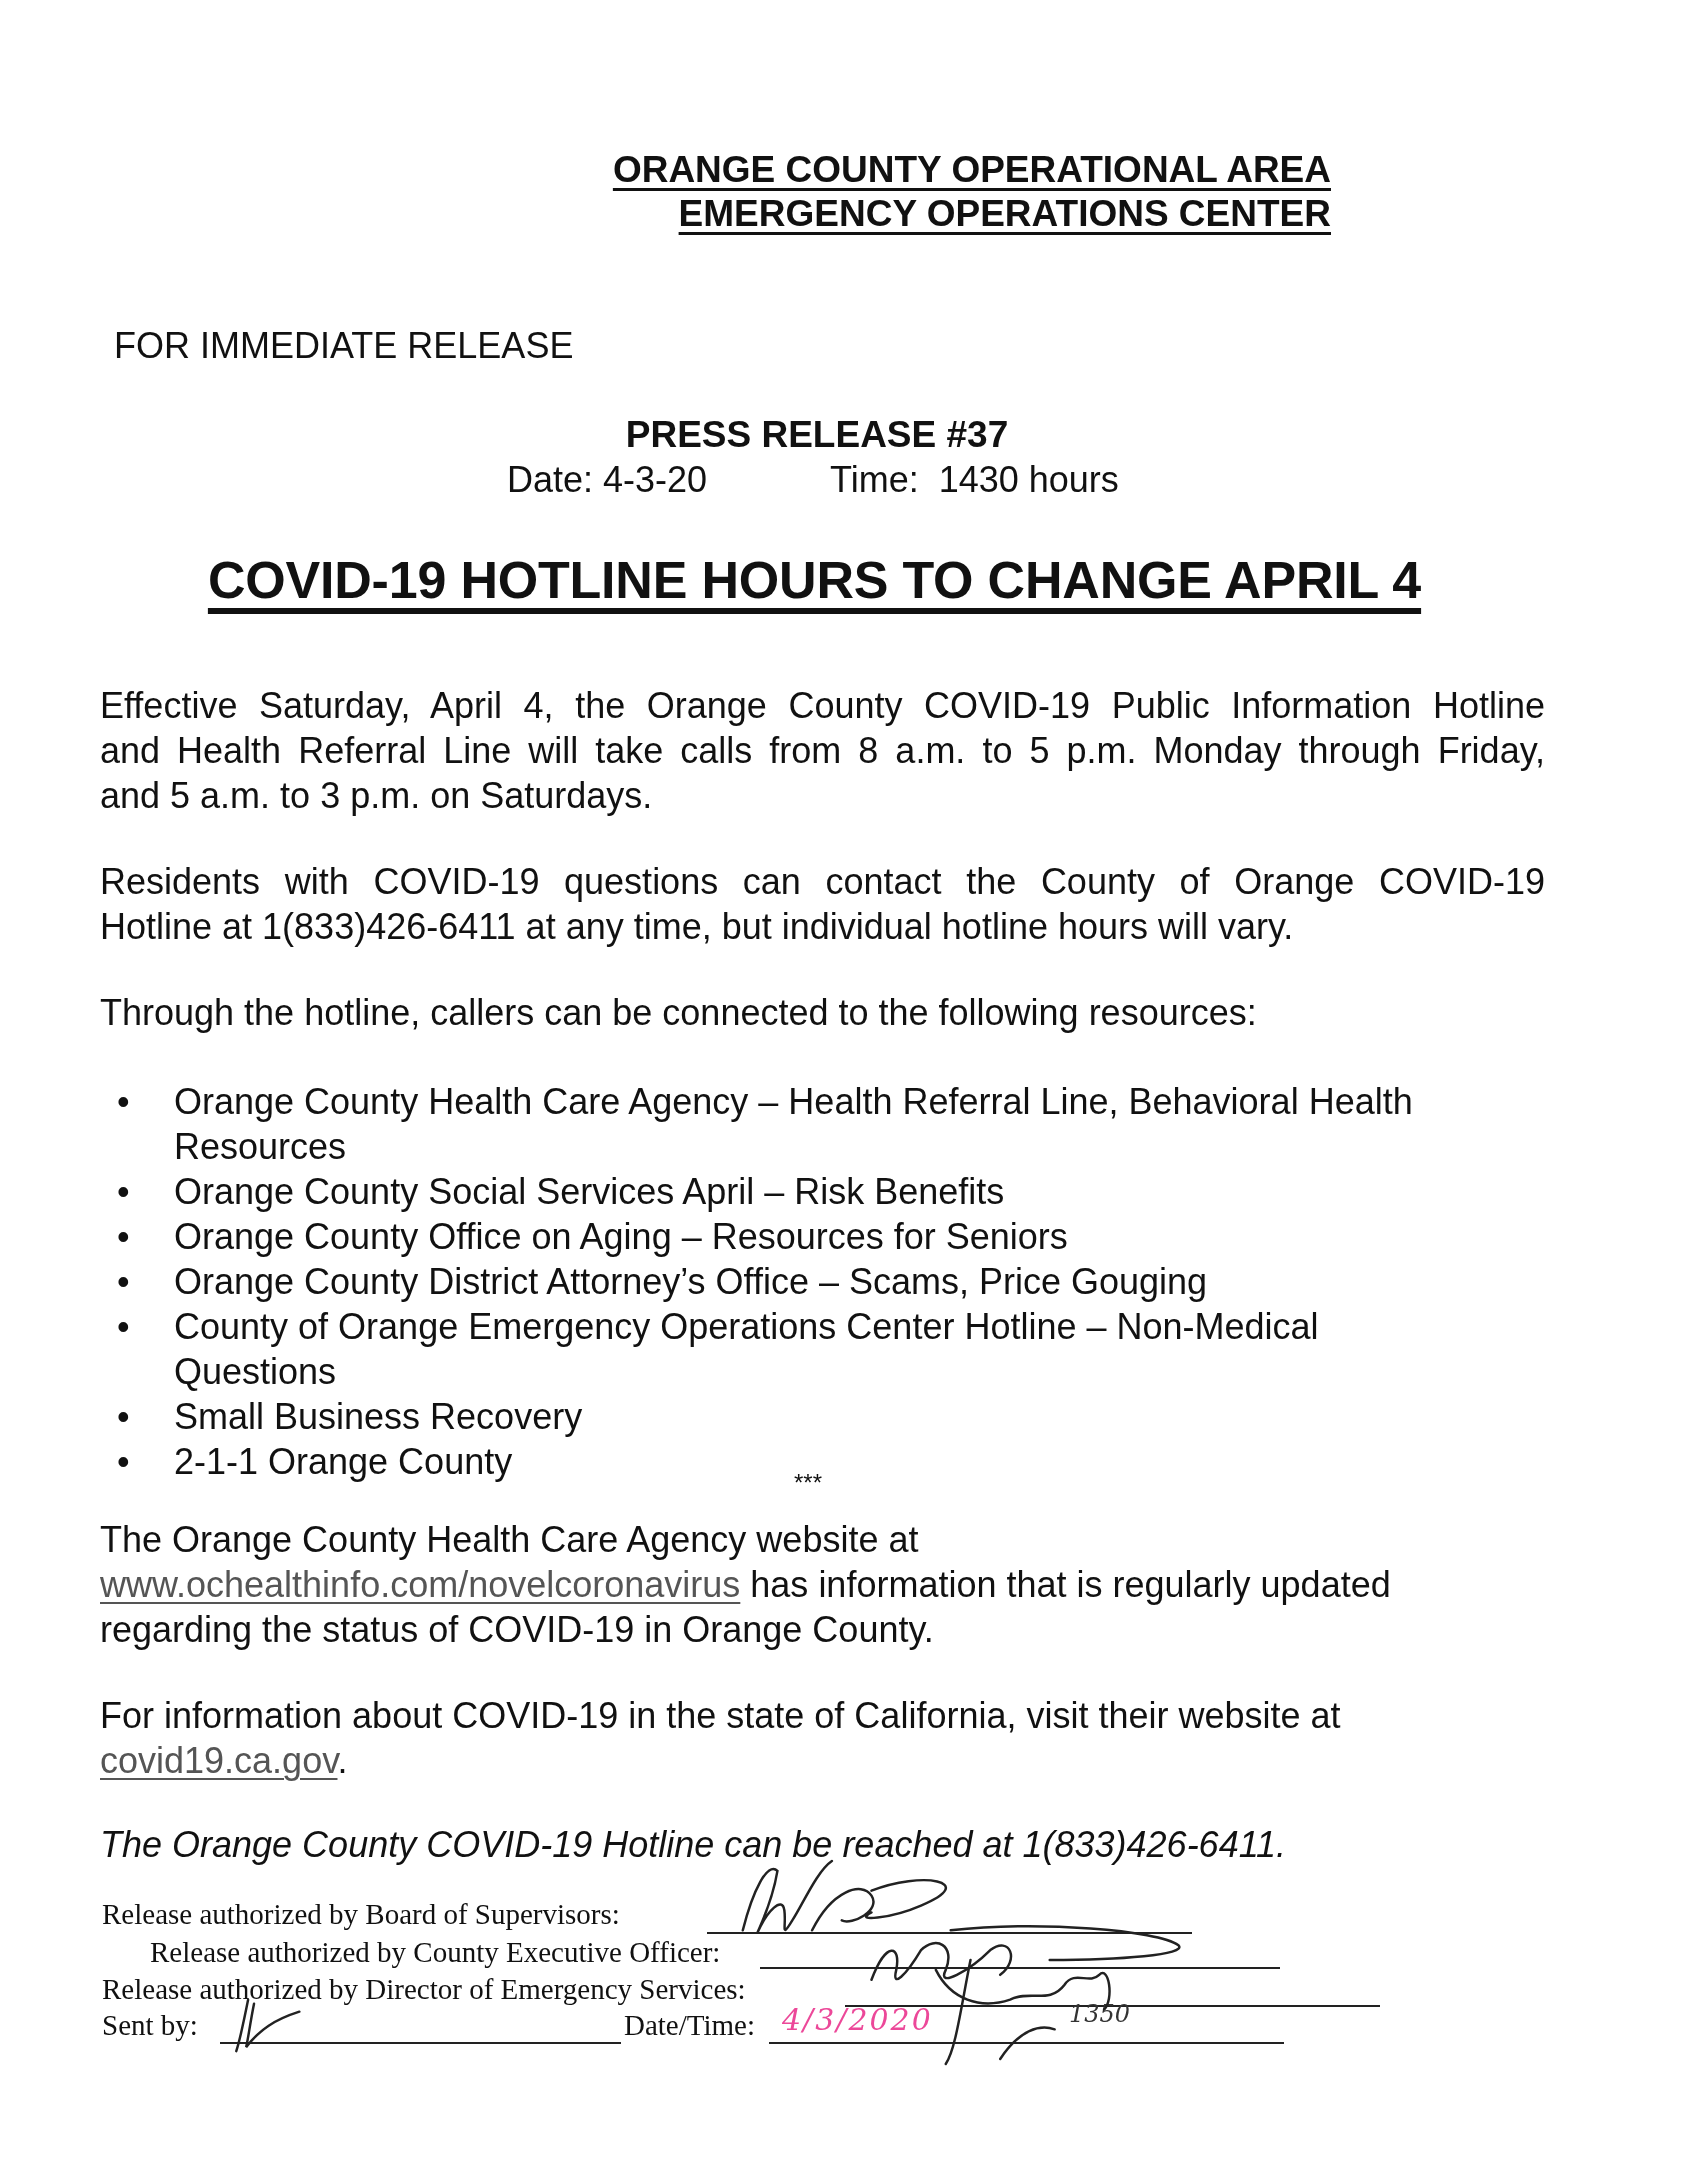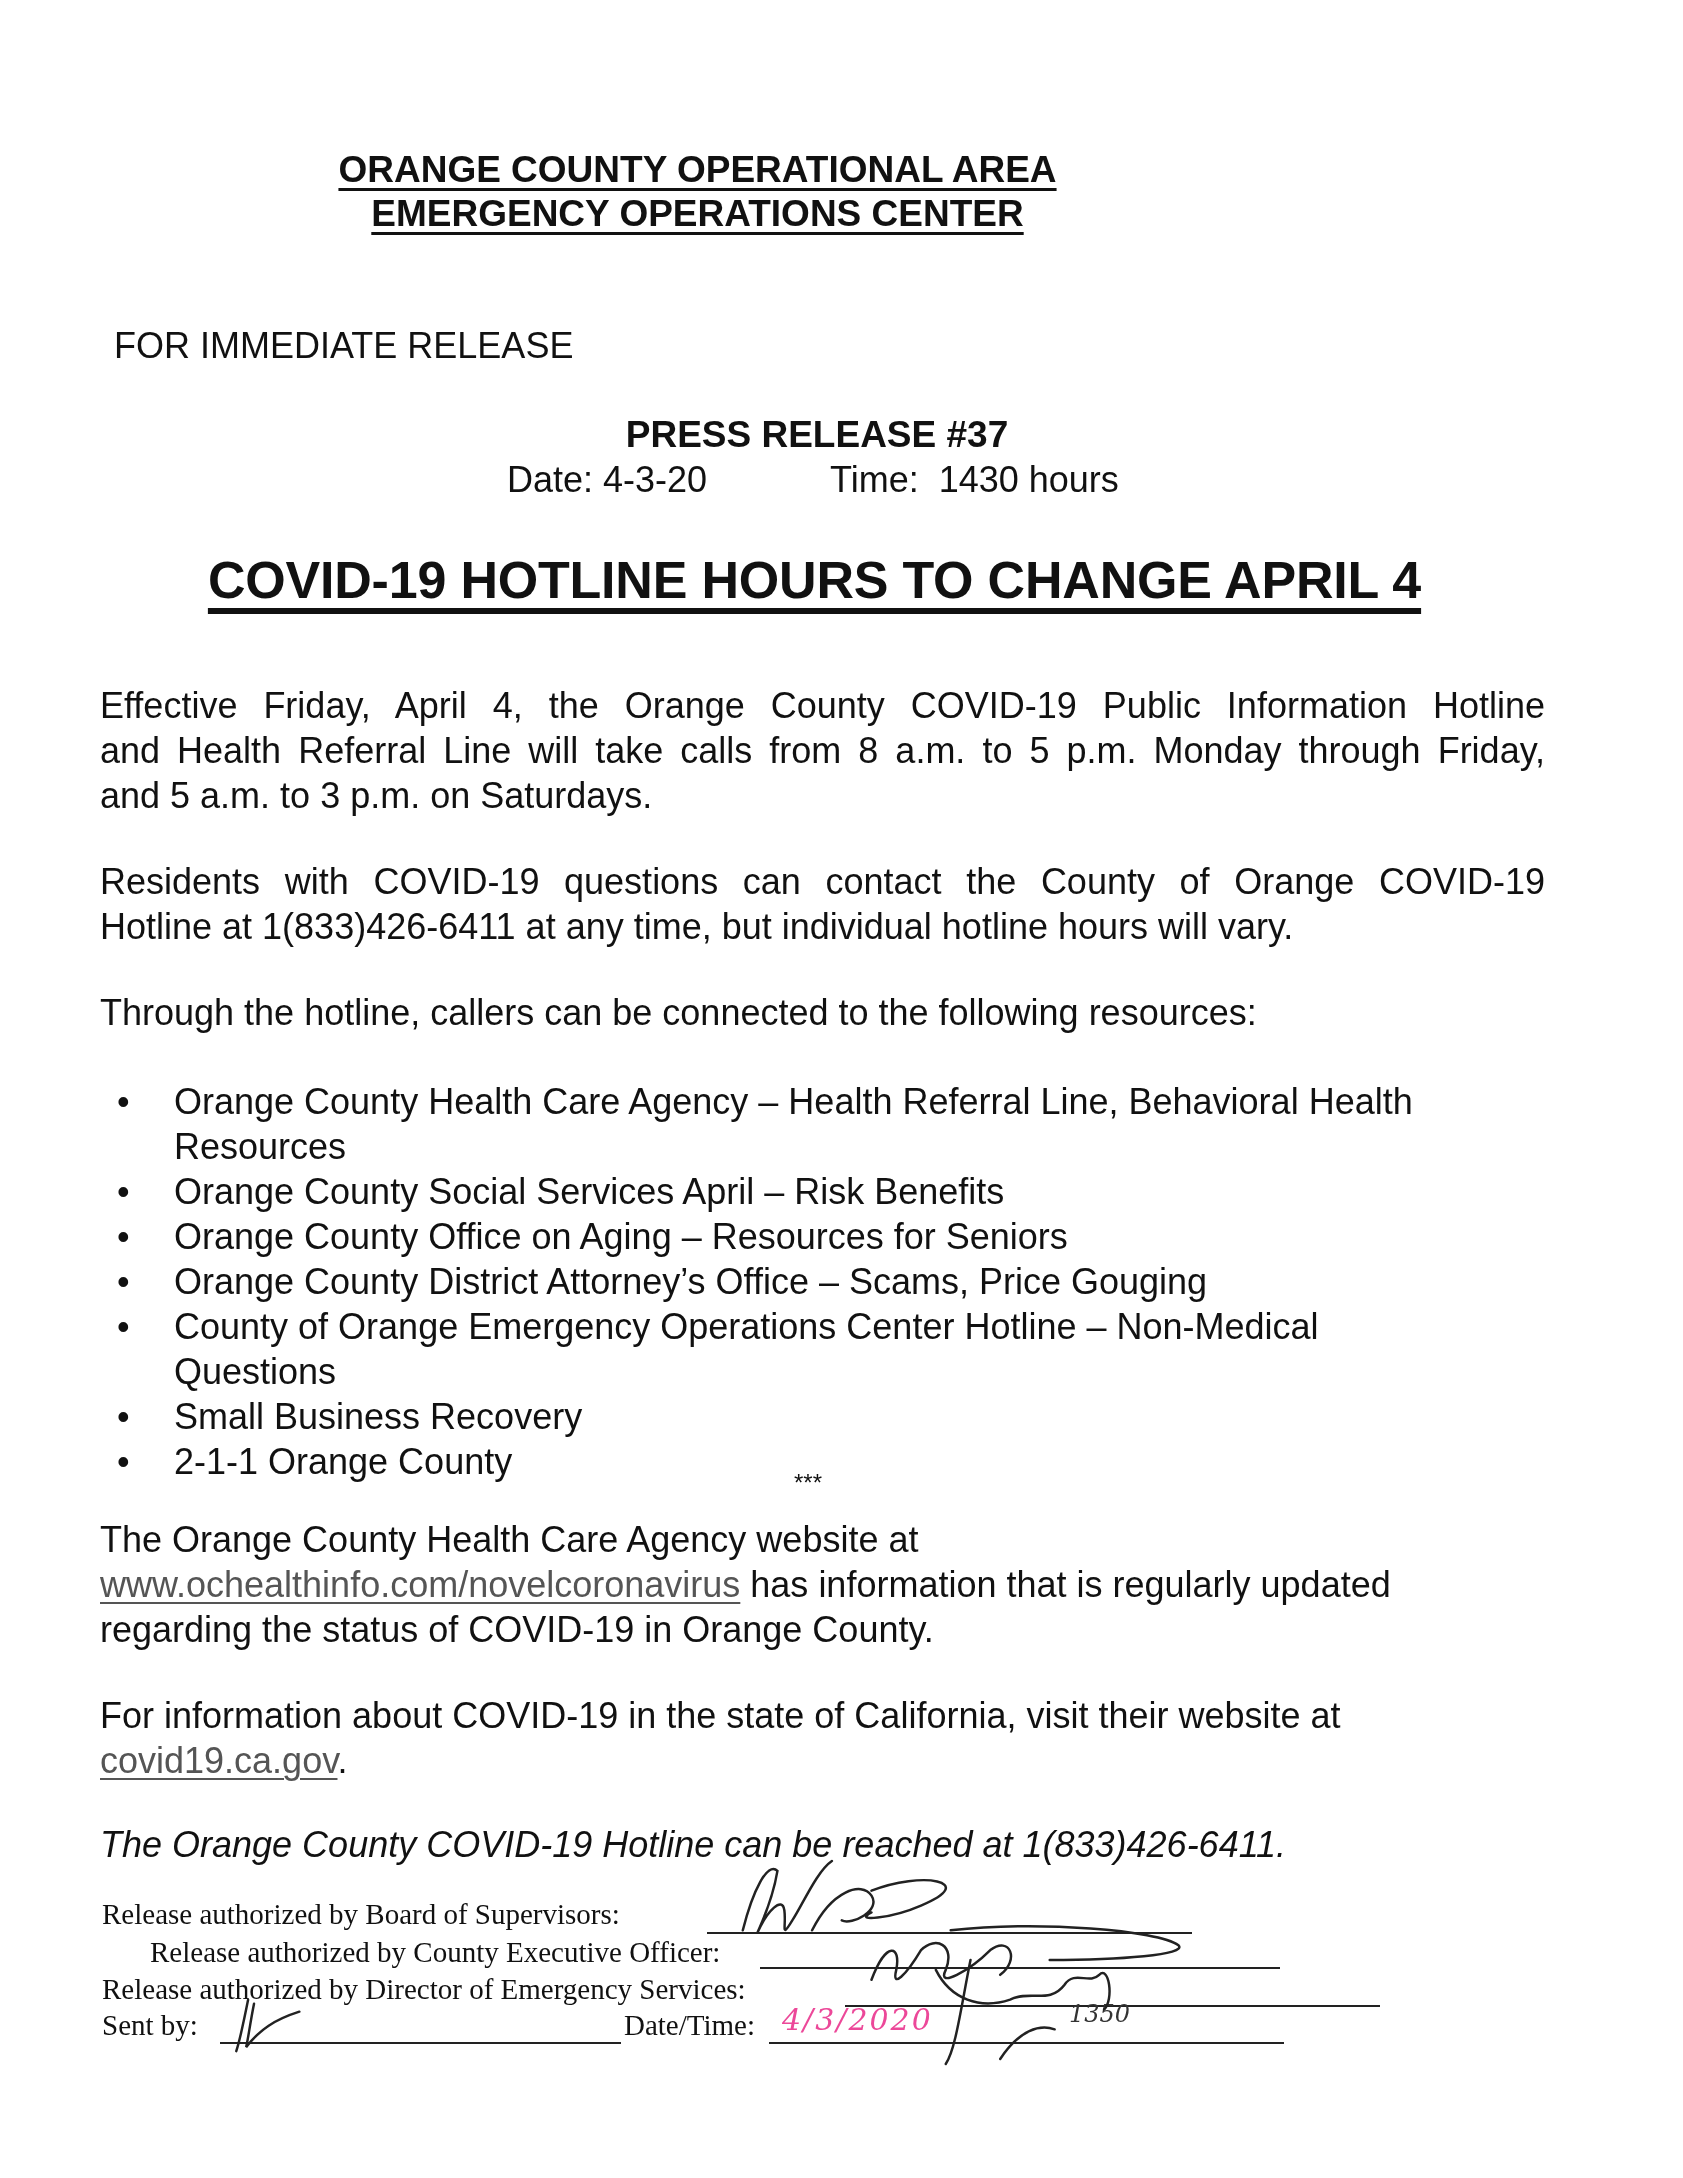--- a/index.html
+++ b/index.html
@@ -1,18 +1,18 @@
 <!DOCTYPE html>
 <html><head>
 <meta charset="utf-8">
 <style>
   html, body { margin:0; padding:0; background:#ffffff; }
   body { width:1683px; height:2178px; position:relative; overflow:hidden; color:#111; font-family:"Liberation Sans", sans-serif; }
   .abs { position:absolute; white-space:nowrap; }
-  .hdr { font-weight:bold; font-size:37px; text-decoration:underline; text-decoration-thickness:3px; text-underline-offset:6px; left:0; width:1331px; text-align:center;padding-left:32px; }
+  .hdr { font-weight:bold; font-size:37px; text-decoration:underline; text-decoration-thickness:3px; text-underline-offset:6px; left:0; width:1331px; text-align:right; }
   .body-text { font-size:36px; line-height:45px; }
   .para { position:absolute; left:100px; width:1445px; }
   .para p { margin:0; white-space:nowrap; }
   .just { text-align:justify; text-align-last:justify; }
   .headline { font-weight:bold; font-size:52px; text-decoration:underline; text-decoration-thickness:6px; text-underline-offset:10px; left:161px; width:1307px; text-align:center; letter-spacing:-0.2px; }
   .bullets { position:absolute; left:117px; top:1079px; margin:0; padding:0; list-style:none; }
   .bullets li { position:relative; padding-left:57px; font-size:36px; line-height:45px; white-space:nowrap; }
   .bullets li .dot { position:absolute; left:0; top:0; width:57px; }
   .link { color:#555; text-decoration:underline; text-decoration-thickness:2px; text-underline-offset:5px; }
   .serif { font-family:"Liberation Serif", serif; font-size:29px; line-height:38px; }
@@ -33,21 +33,21 @@
   <span>4-3-20</span>
 </div>
 <div class="abs body-text" style="left:830px; top:457px;">
   <span>Time:</span>&nbsp;
   <span>1430 hours</span>
 </div>
 
 <div class="abs headline" style="top:550px;">COVID-19 HOTLINE HOURS TO CHANGE APRIL 4</div>
 
 <div class="para body-text" style="top:683px;">
-  <p class="just">Effective Friday, April 4, the Orange County COVID-19 Public Information Hotline</p>
+  <p class="just">Effective Saturday, April 4, the Orange County COVID-19 Public Information Hotline</p>
   <p class="just">and Health Referral Line will take calls from 8 a.m. to 5 p.m. Monday through Friday,</p>
   <p>and 5 a.m. to 3 p.m. on Saturdays.</p>
 </div>
 
 <div class="para body-text" style="top:859px;">
   <p class="just">Residents with COVID-19 questions can contact the County of Orange COVID-19</p>
   <p>Hotline at 1(833)426-6411 at any time, but individual hotline hours will vary.</p>
 </div>
 
 <div class="para body-text" style="top:990px;">

